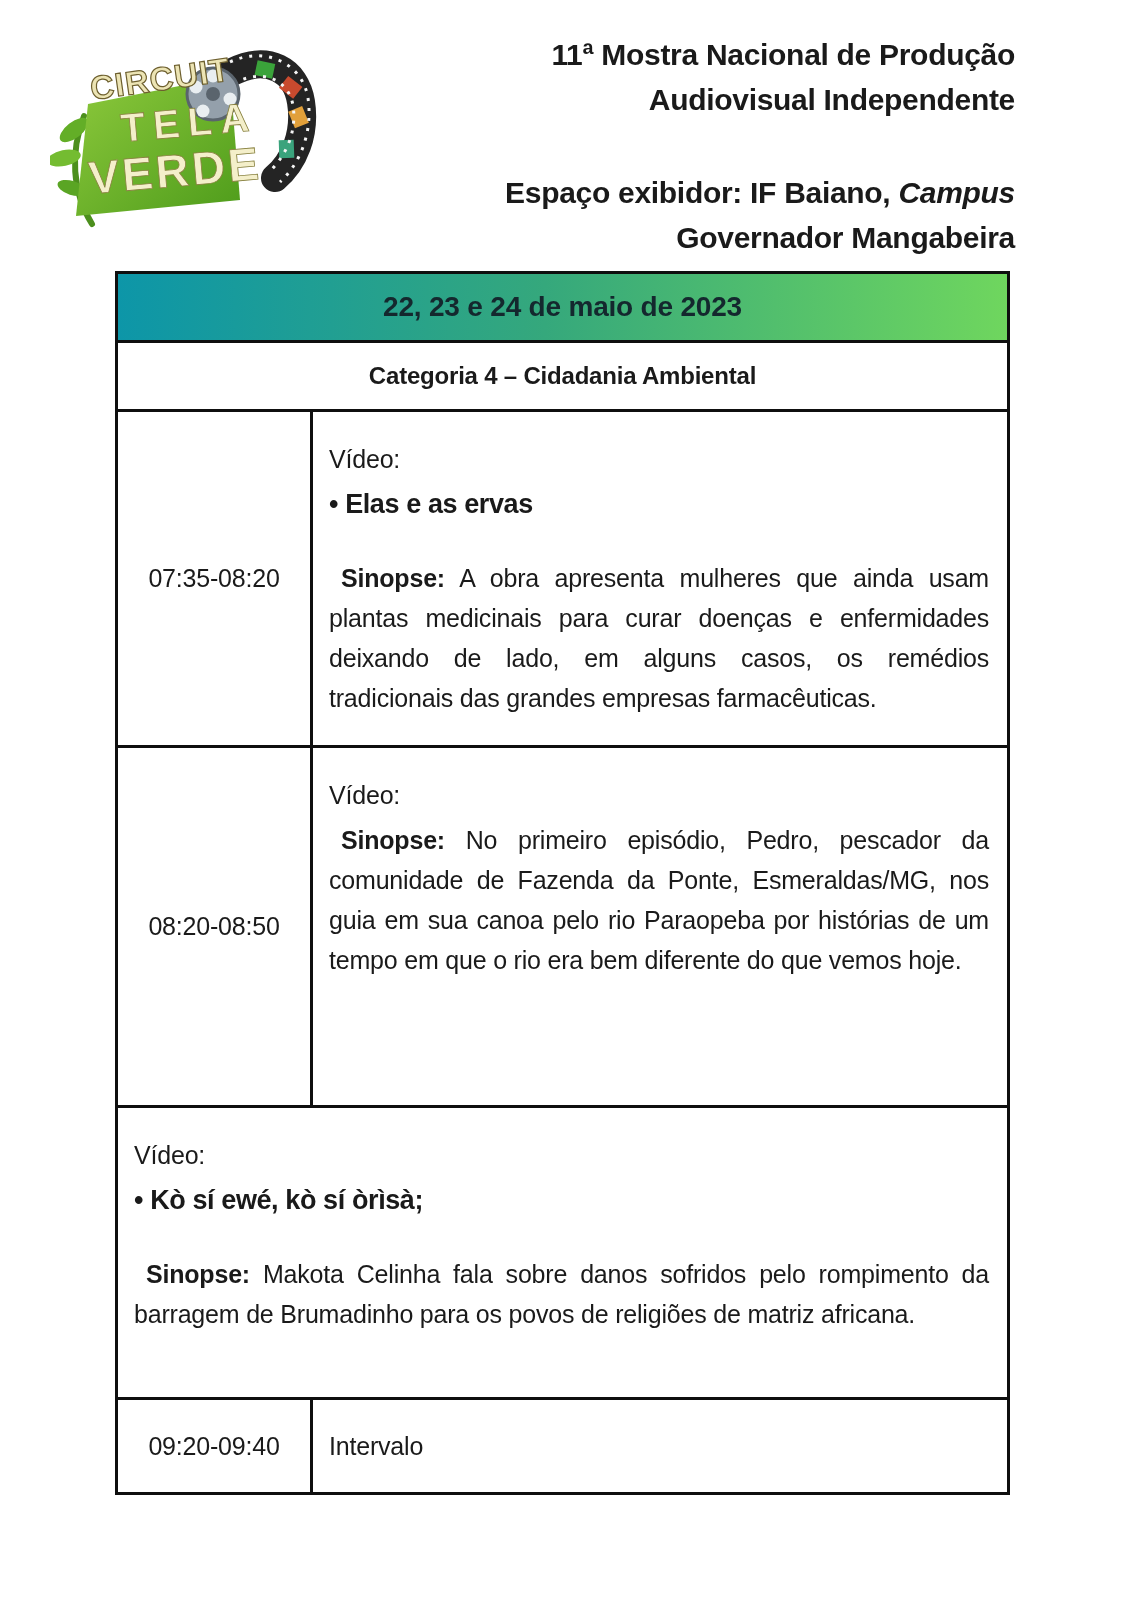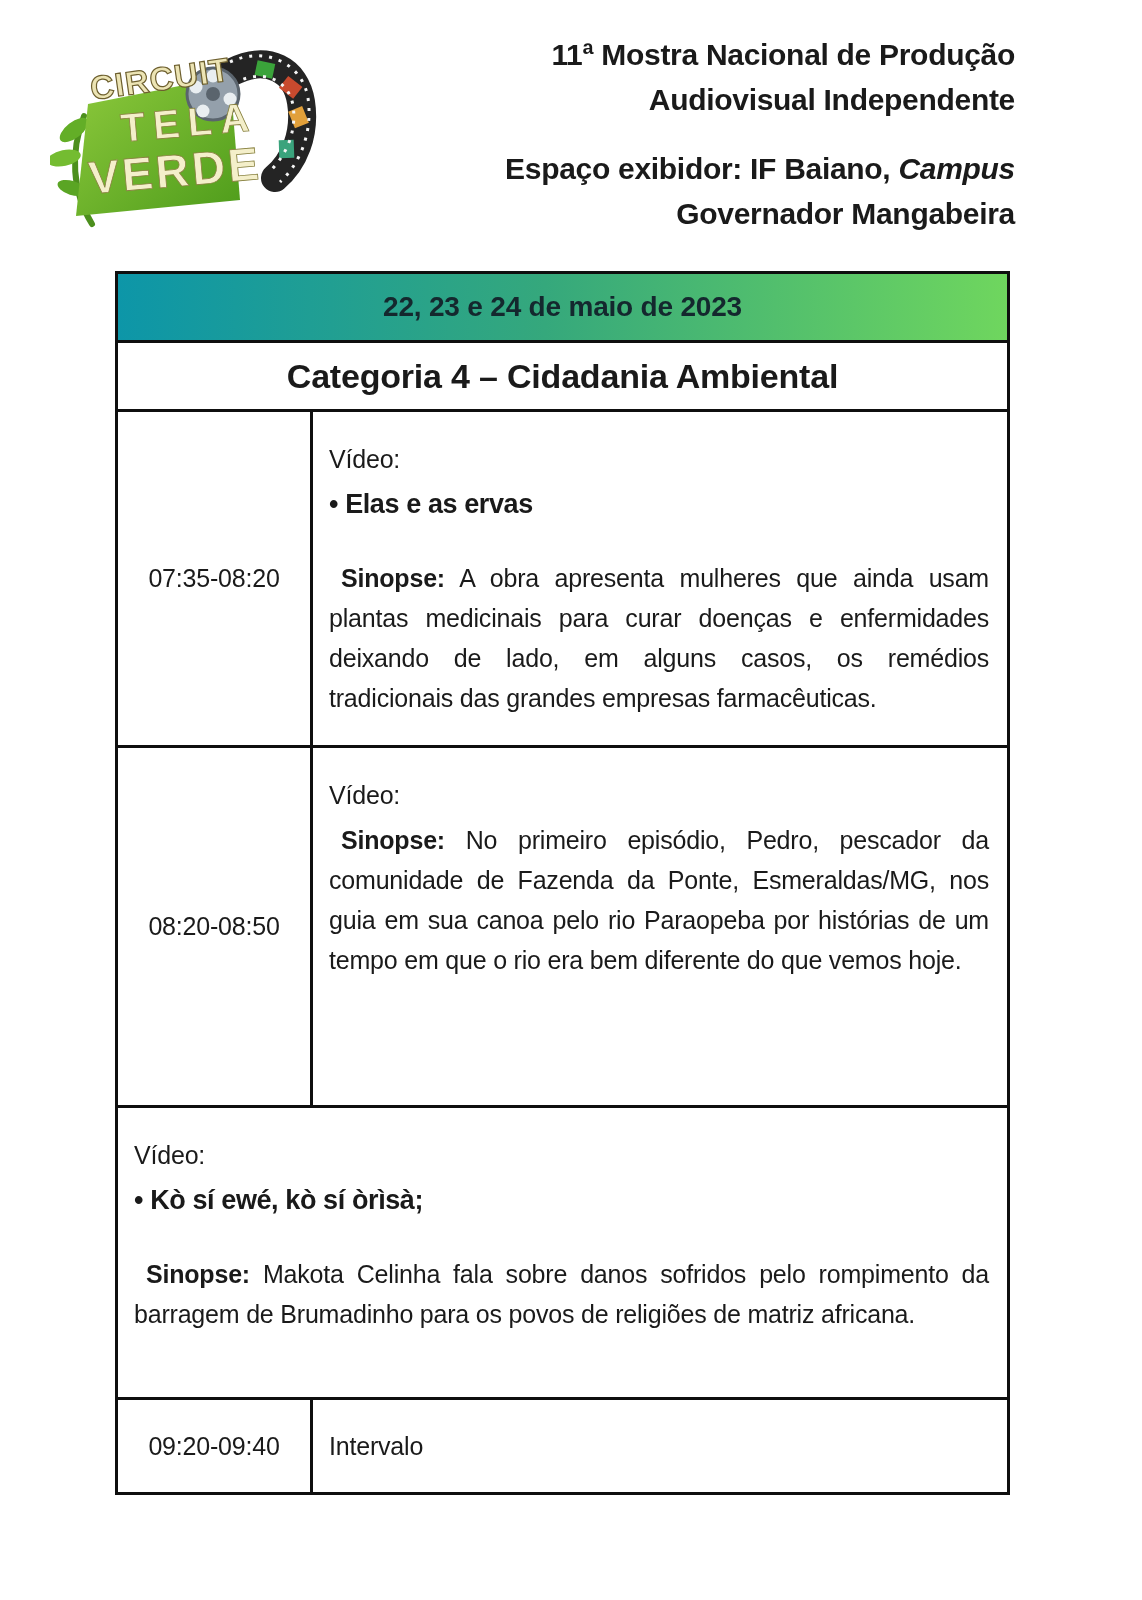--- a/index.html
+++ b/index.html
@@ -13,21 +13,21 @@
   }
   
   .logo{position:absolute;left:50px;top:42px;width:280px;height:200px;}
   .title-block{
     position:absolute;left:285px;top:32px;width:730px;
     text-align:right;
   }
   .title-line{
     font-size:30px;line-height:45px;font-weight:bold;letter-spacing:-0.3px;
   }
-  .subtitle-block{margin-top:24px;}
+  .subtitle-block{margin-top:48px;}
   .subtitle-line{
     font-size:30px;line-height:45px;font-weight:bold;letter-spacing:-0.3px;
   }
   .subtitle-line .campus{font-style:italic;}
   
   .schedule{
     position:absolute;left:115px;top:271px;width:895px;
     border:3px solid #0f0f0f;
     box-sizing:border-box;
     background:#ffffff;
@@ -36,21 +36,21 @@
     height:66px;
     background:linear-gradient(90deg,#0d96a8 0%,#35a87c 48%,#6fd65e 100%);
     display:flex;align-items:center;justify-content:center;
     font-size:28px;font-weight:bold;color:#14282e;letter-spacing:-0.2px;
     box-sizing:border-box;
   }
   .category{
     height:69px;
     border-top:3px solid #0f0f0f;
     display:flex;align-items:center;justify-content:center;
-    font-size:34px;font-weight:bold;letter-spacing:-0.2px;
+    font-size:24px;font-weight:bold;letter-spacing:-0.2px;
     box-sizing:border-box;
   }
   .row{
     display:flex;border-top:3px solid #0f0f0f;box-sizing:border-box;
   }
   .cell{box-sizing:border-box;}
   .cell.time{
     width:195px;flex:0 0 195px;
     border-right:3px solid #0f0f0f;
     display:flex;align-items:center;justify-content:center;

